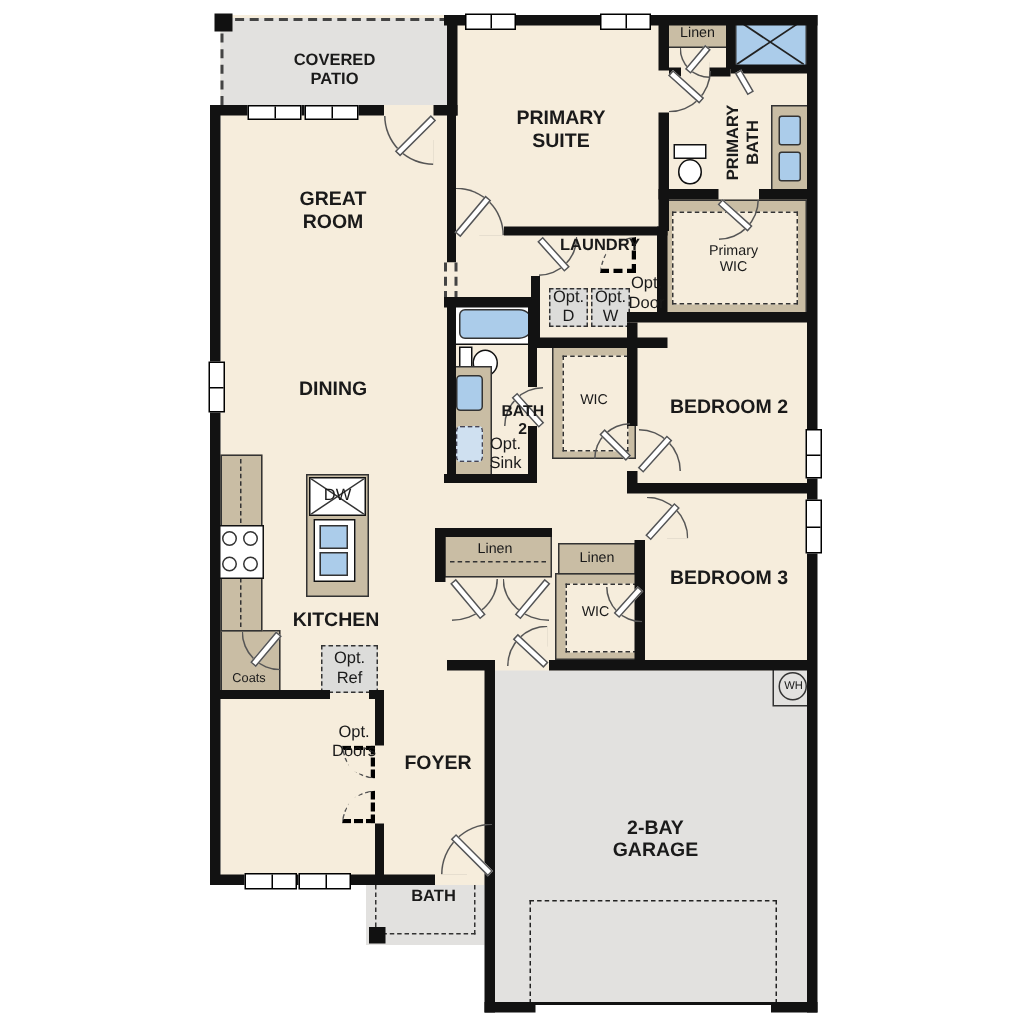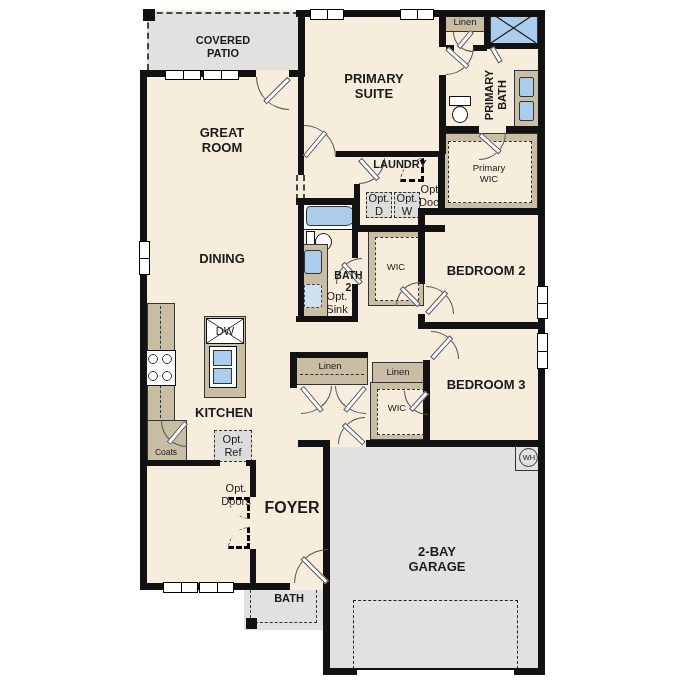--- a/index.html
+++ b/index.html
@@ -18,21 +18,21 @@
   .cbl{border-top:1.5px solid #555;border-right:1.5px solid #555;border-top-right-radius:100%;}
   .cbr{border-top:1.5px solid #555;border-left:1.5px solid #555;border-top-left-radius:100%;}
   .ctl{border-bottom:1.5px solid #555;border-right:1.5px solid #555;border-bottom-right-radius:100%;}
   .ctr{border-bottom:1.5px solid #555;border-left:1.5px solid #555;border-bottom-left-radius:100%;}
   .dsh{border-style:dashed;}
   .leaf{position:absolute;height:3px;margin-top:-2px;background:#fff;border:1px solid #555;
         transform-origin:0 50%;}
   .lbl{position:absolute;color:#1a1a1a;text-align:center;white-space:pre-line;line-height:1.18;
        transform:translate(-50%,-50%);}
   .b13{font-weight:bold;font-size:13px;}
-  .b12{font-weight:bold;font-size:16px;}
+  .b12{font-weight:bold;font-size:13px;}
   .b11{font-weight:bold;font-size:11px;}
   .b10{font-weight:bold;font-size:10.5px;}
   .s{font-size:9.5px;}
   .s8{font-size:8.5px;}
   .t{font-size:11px;}
   .t7{font-size:7.5px;}
   .vert{transform:translate(-50%,-50%) rotate(-90deg);}
   .dopen{position:absolute;background:#f6eddc;border-left:2px dashed #444;border-right:2px dashed #444;box-sizing:border-box;}
   .inner-dash{position:absolute;border:1px dashed #333;background:#f6eddc;}
   .optbox{position:absolute;background:#dcdcda;border:1.3px dashed #333;box-sizing:border-box;}

